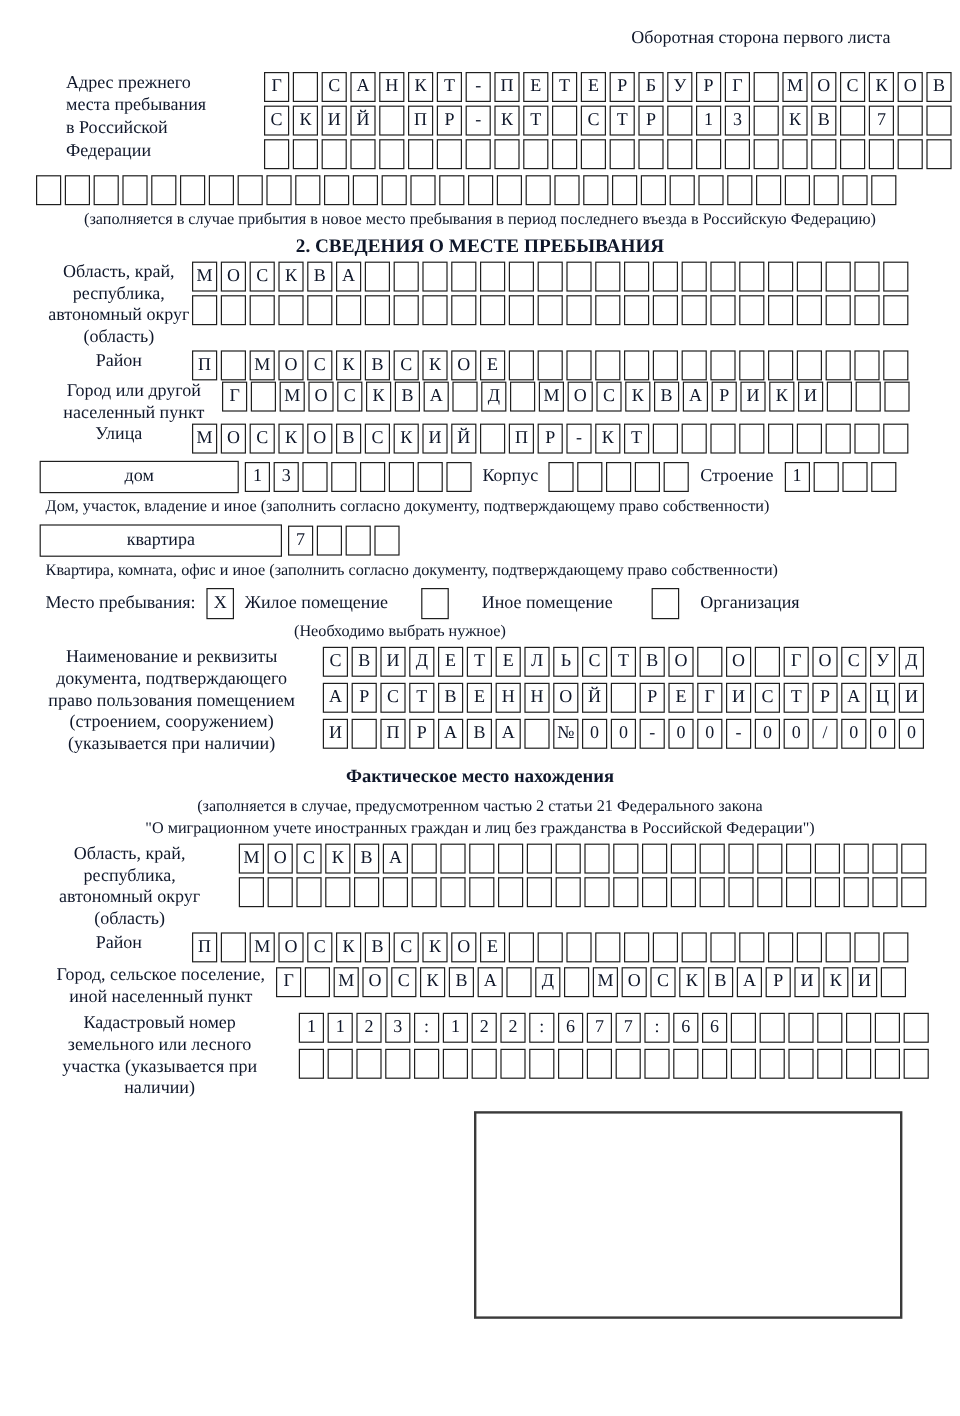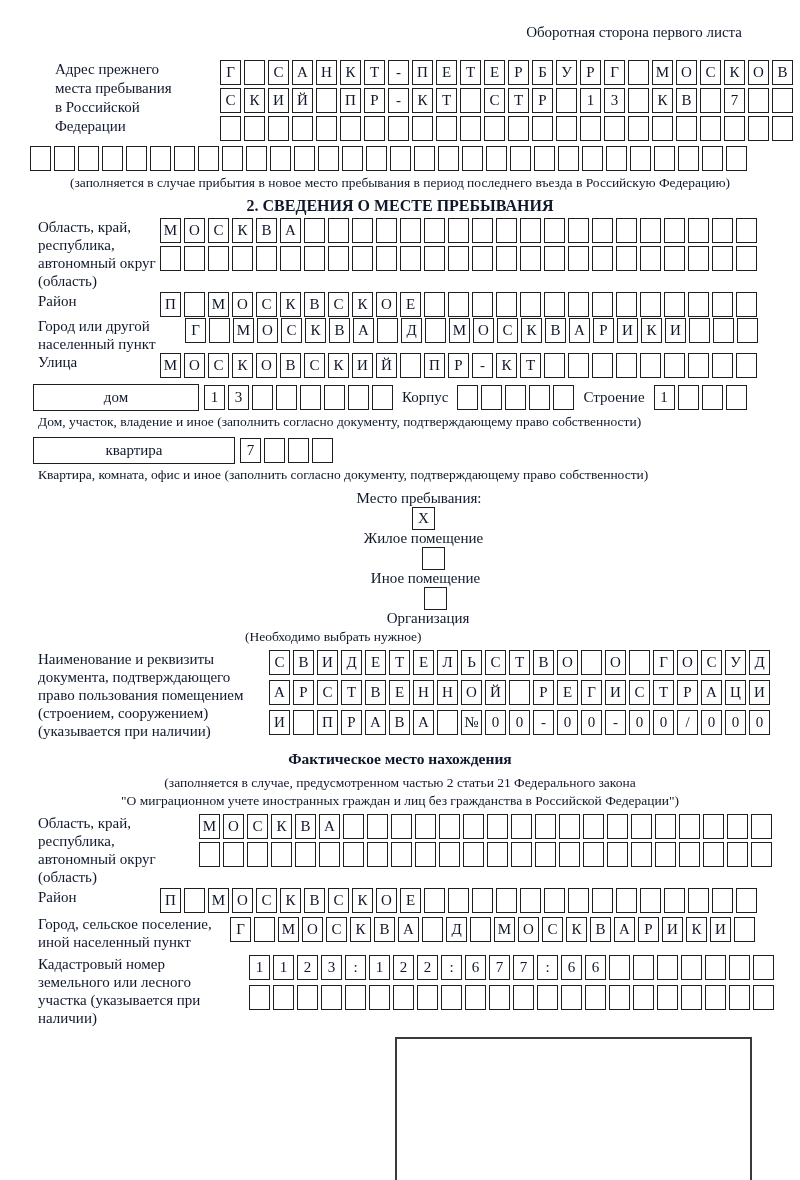--- a/index.html
+++ b/index.html
@@ -16,38 +16,38 @@
     display:flex;align-items:center;justify-content:center;
     font-size:15px;line-height:1;
   }
   .cellcol{display:flex;flex-direction:column;gap:3px;}
   .blk1{display:flex;margin:19px 0 0 55px;align-items:flex-start;gap:39px;}
   .blk1 .lbl{width:126px;flex:0 0 126px;line-height:19px;}
   .row4{margin:5px 0 0 30px;}
   .fnote{font-size:13.5px;text-align:center;margin-top:3px;line-height:18px;}
   .sec-title{font-size:16px;font-weight:bold;text-align:center;margin-top:5px;line-height:18px;}
   .frow{display:flex;margin-left:38px;align-items:flex-start;}
-  .frow .lbl{line-height:18px;flex:0 0 auto;}
+  .frow .lbl{line-height:18px;flex:0 0 auto;text-align:center;}
   .w122{width:122px;flex:0 0 122px;}
   .w140{width:140px;flex:0 0 140px;}
   .w147{width:147px;flex:0 0 147px;}
   .w190{width:190px;flex:0 0 190px;}
   .w192{width:192px;flex:0 0 192px;}
   .w210{width:210px;flex:0 0 210px;}
   .mt3{margin-top:3px;} .mt2{margin-top:2px;} .mt4{margin-top:4px;gap:21px;}
   .house-row{display:flex;align-items:center;margin:6px 0 0 33px;gap:5px;}
   .named-box{
     box-sizing:border-box;border:1.8px solid #1f1f1f;height:27px;background:#fff;
     display:flex;align-items:center;justify-content:center;font-size:15px;
   }
   .wbox166{width:166px;flex:0 0 166px;}
   .wbox202{width:202px;flex:0 0 202px;}
   .inline-lbl{padding:0 4px;white-space:nowrap;}
   .leftnote{font-size:13.5px;margin:2px 0 0 38px;line-height:18px;}
-  .stay-row{display:flex;align-items:center;margin:6px 0 0 38px;flex-direction:column;}
+  .stay-row{display:flex;align-items:center;margin:6px 0 0 38px;}
   .chk{
     width:23px;height:26px;flex:0 0 23px;box-sizing:border-box;border:1.6px solid #1f1f1f;
     display:flex;align-items:center;justify-content:center;font-size:15px;background:#fff;
   }
   .stay-note{font-size:13.5px;margin:1px 0 0 245px;line-height:18px;}
   .cnote{font-size:13.5px;text-align:center;line-height:18px;}
   .fact-title{font-size:15.5px;font-weight:bold;text-align:center;margin-top:9px;line-height:19px;}
   .stamp-box{
     box-sizing:border-box;margin:10px 0 0 395px;width:357px;height:173px;
     border:2px solid #3a3a3a;background:#fff;
@@ -371,21 +371,21 @@
         <span class="cell"></span>
       </div>
   </div>
   <div class="leftnote">Квартира, комната, офис и иное (заполнить согласно документу, подтверждающему право собственности)</div>
 
   <div class="stay-row">
     <span>Место пребывания:</span>
     <span class="chk" style="margin-left:9px">X</span>
     <span style="margin-left:9px">Жилое помещение</span>
     <span class="chk" style="margin-left:28px"></span>
-    <span style="margin-left:13px">Иное помещение</span>
+    <span style="margin-left:27px">Иное помещение</span>
     <span class="chk" style="margin-left:32px"></span>
     <span style="margin-left:18px">Организация</span>
   </div>
   <div class="stay-note">(Необходимо выбрать нужное)</div>
 
   <div class="frow mt4">
     <div class="lbl w210">Наименование и реквизиты документа, подтверждающего право пользования помещением (строением, сооружением) (указывается при наличии)</div>
     <div class="cellcol" style="gap:5px">
       <div class="cells">
           <span class="cell">С</span>

